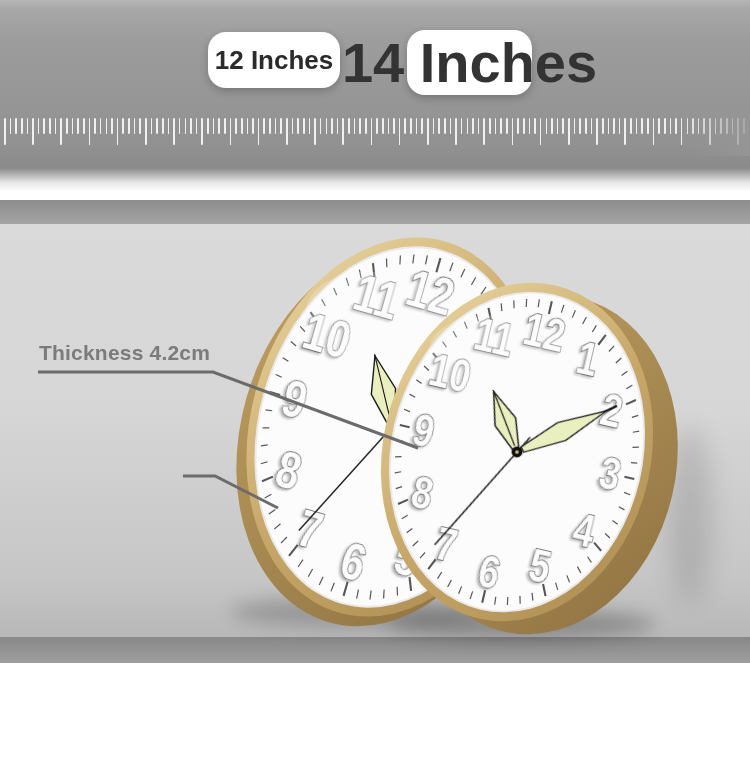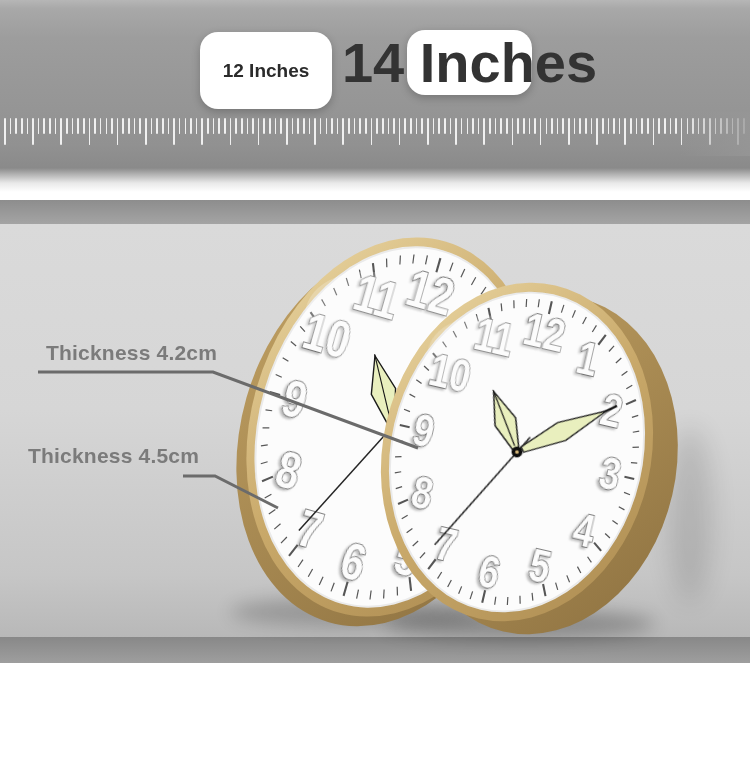--- a/index.html
+++ b/index.html
@@ -10,32 +10,32 @@
     background:linear-gradient(180deg,#b6b6b6 0px,#a8a8a8 9px,#9d9d9d 38px,#919191 145px,#8a8a8a 168px,#e9e9e9 183px,#ffffff 192px,#ffffff 200px)}
   #sec-strip{top:200px;height:24px;background:linear-gradient(180deg,#8d8d8d,#a4a4a4)}
   #sec-clocks{top:224px;height:413px;
     background:linear-gradient(180deg,#dadada 0%,#d6d6d6 45%,#c6c6c6 85%,#b8b8b8 100%)}
   #sec-darkband{top:637px;height:26px;background:linear-gradient(180deg,#888888,#9e9e9e)}
   #sec-footer{top:663px;height:105px;background:#ffffff}
 
   .size-badge{position:absolute;background:#ffffff;border-radius:18px;
     display:flex;align-items:center;justify-content:center;font-weight:bold;
     color:#2b2b2b;box-shadow:0 3px 9px rgba(0,0,0,.22);white-space:nowrap;z-index:5}
-  #badge-12{left:200px;top:32px;width:132px;height:77px;font-size:19px}
+  #badge-12{left:208px;top:32px;width:132px;height:56px;font-size:26px}
   #badge-14{left:407px;top:30px;width:125px;height:65px;font-size:56px;color:#333;overflow:visible}
 
   #ruler{position:absolute;left:4px;top:118px;height:30px;display:flex;align-items:flex-start;z-index:2}
   #ruler .tick{width:1.6px;background:rgba(255,255,255,.86);margin-right:4.05px;border-radius:1px;flex:none}
   #ruler .tick.major{height:27px}
   #ruler .tick.minor{height:16px}
   #ruler-fade{position:absolute;right:0;top:112px;width:70px;height:44px;z-index:3;
     background:linear-gradient(90deg,rgba(148,148,148,0),rgba(150,150,150,.85))}
 
   .thick-label{position:absolute;font-weight:bold;font-size:21px;color:#7b7b7b;z-index:6;letter-spacing:.2px}
-  #thick-1{left:46px;top:341px}
+  #thick-1{left:39px;top:341px}
   #thick-2{left:28px;top:444px}
 
   #scene{position:absolute;left:0;top:0;z-index:4}
 </style>
 </head>
 <body>
 
 <div id="page">
 
   <div class="sec" id="sec-ruler">
@@ -397,21 +397,20 @@
         <circle cx="517" cy="452" r="5.4719999999999995" fill="#0e0e0e"></circle>
         <circle cx="517" cy="452" r="1.8719999999999999" fill="#d8b97a"></circle>
       </g>
       <g stroke="#6b6b6b" stroke-width="3" fill="none">
     <polyline points="38,372 213,372 418,448"></polyline>
     <polyline points="183,476 215,476 278,508"></polyline>
   </g>
     </svg>
 
   <div class="thick-label" id="thick-1">Thickness 4.2cm</div>
-  <div class="thick-label" id="thick-2">Thickness 4.5cm</div>
 
   <div class="sec" id="sec-darkband"></div>
 
   <div class="sec" id="sec-footer">
     
     
   </div>
 </div>
 
 </body></html>

